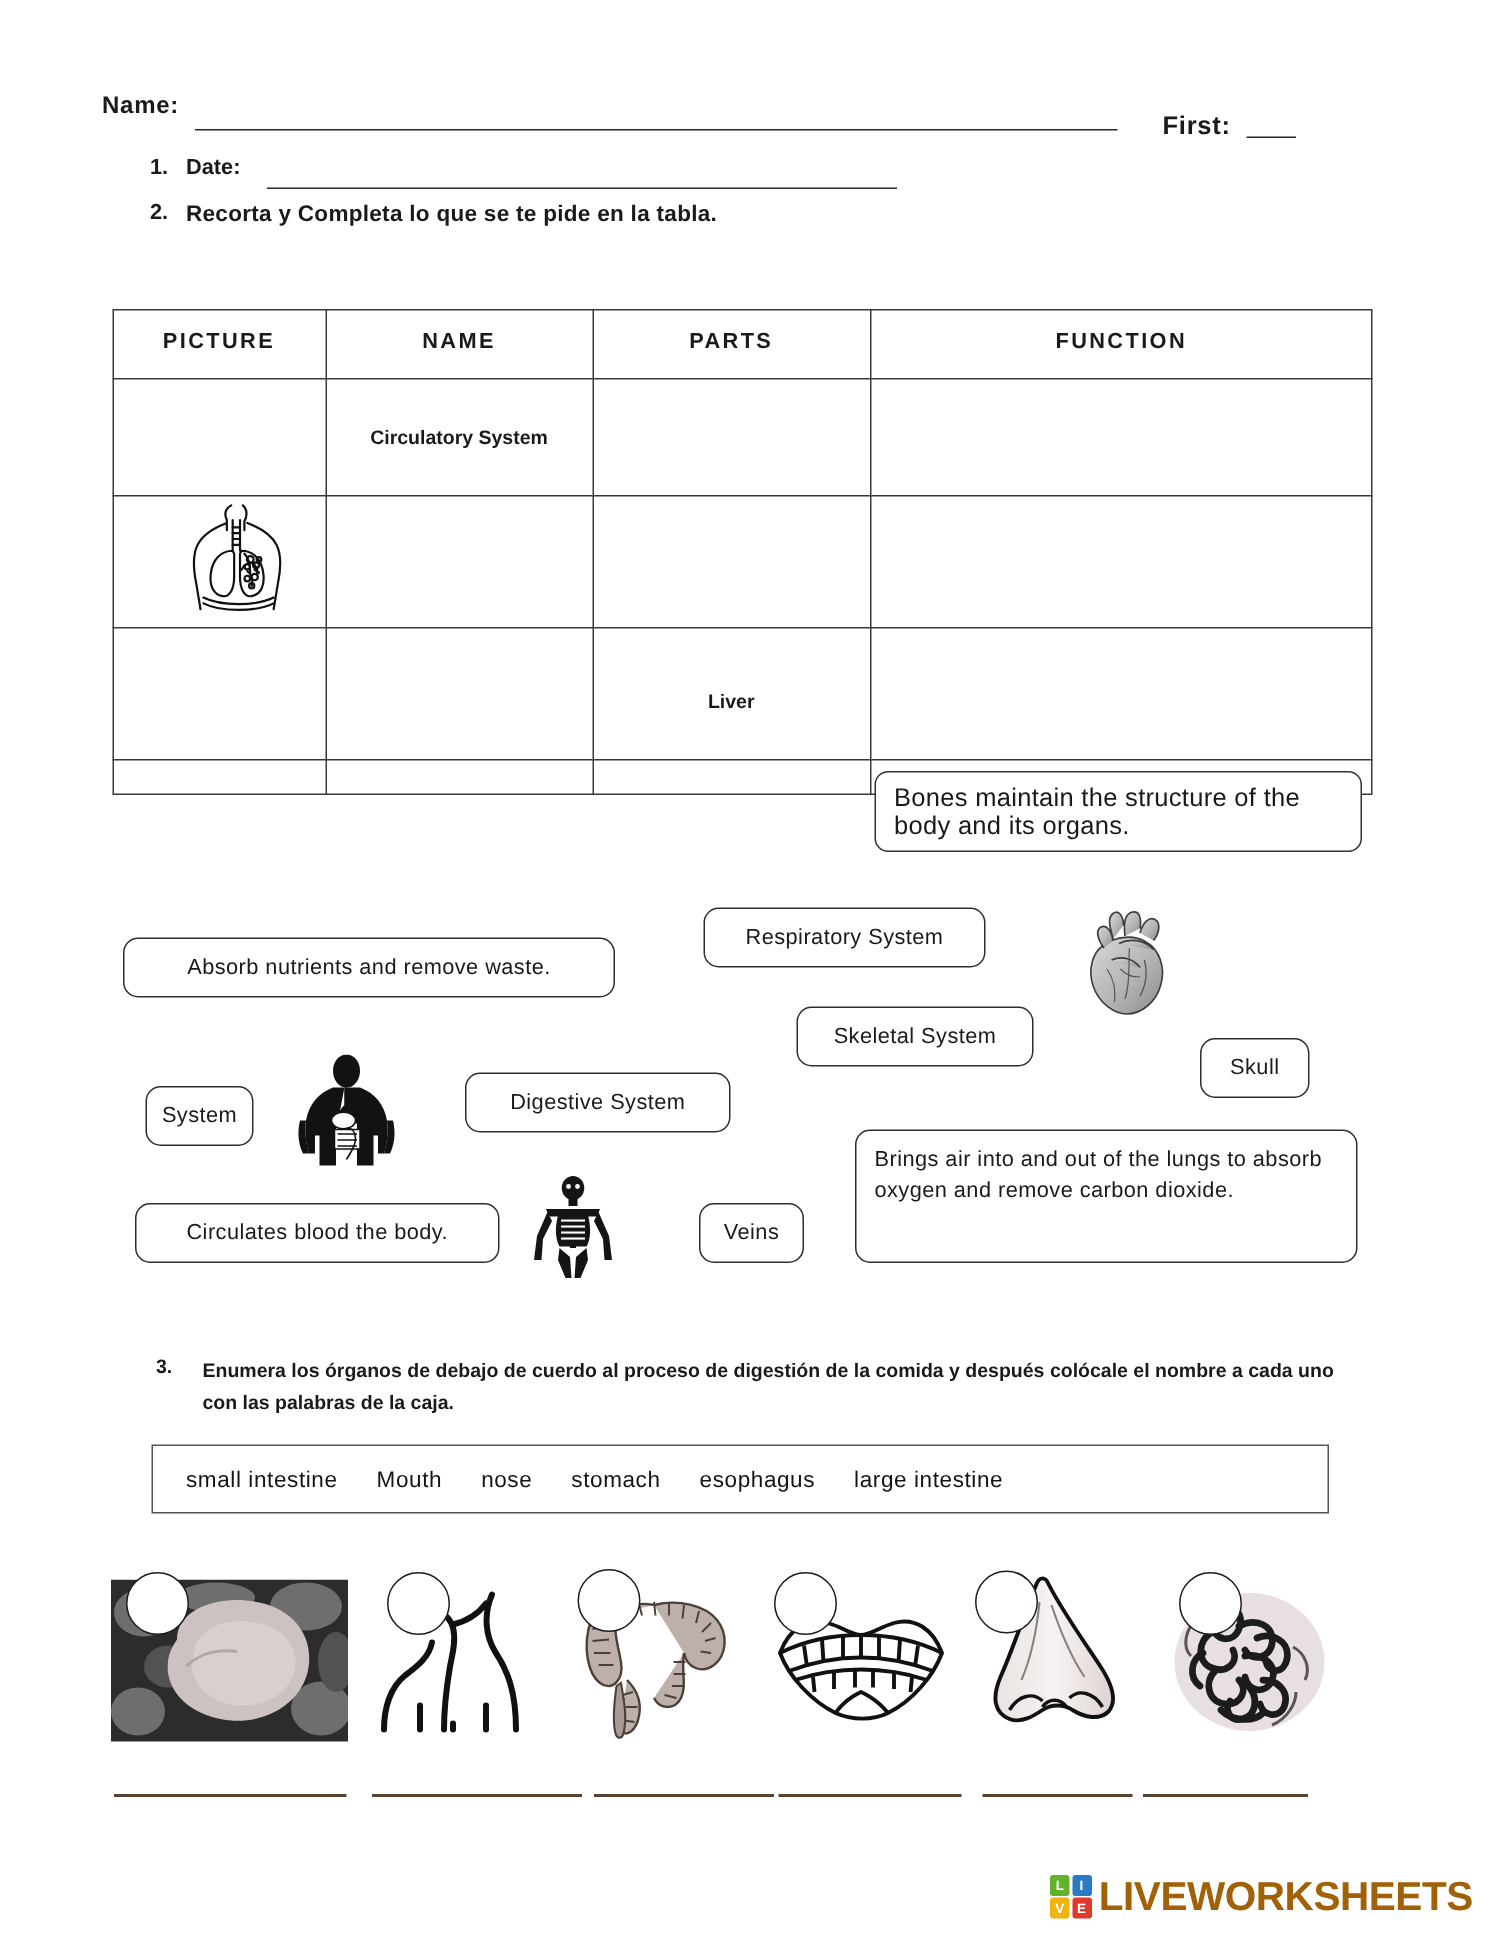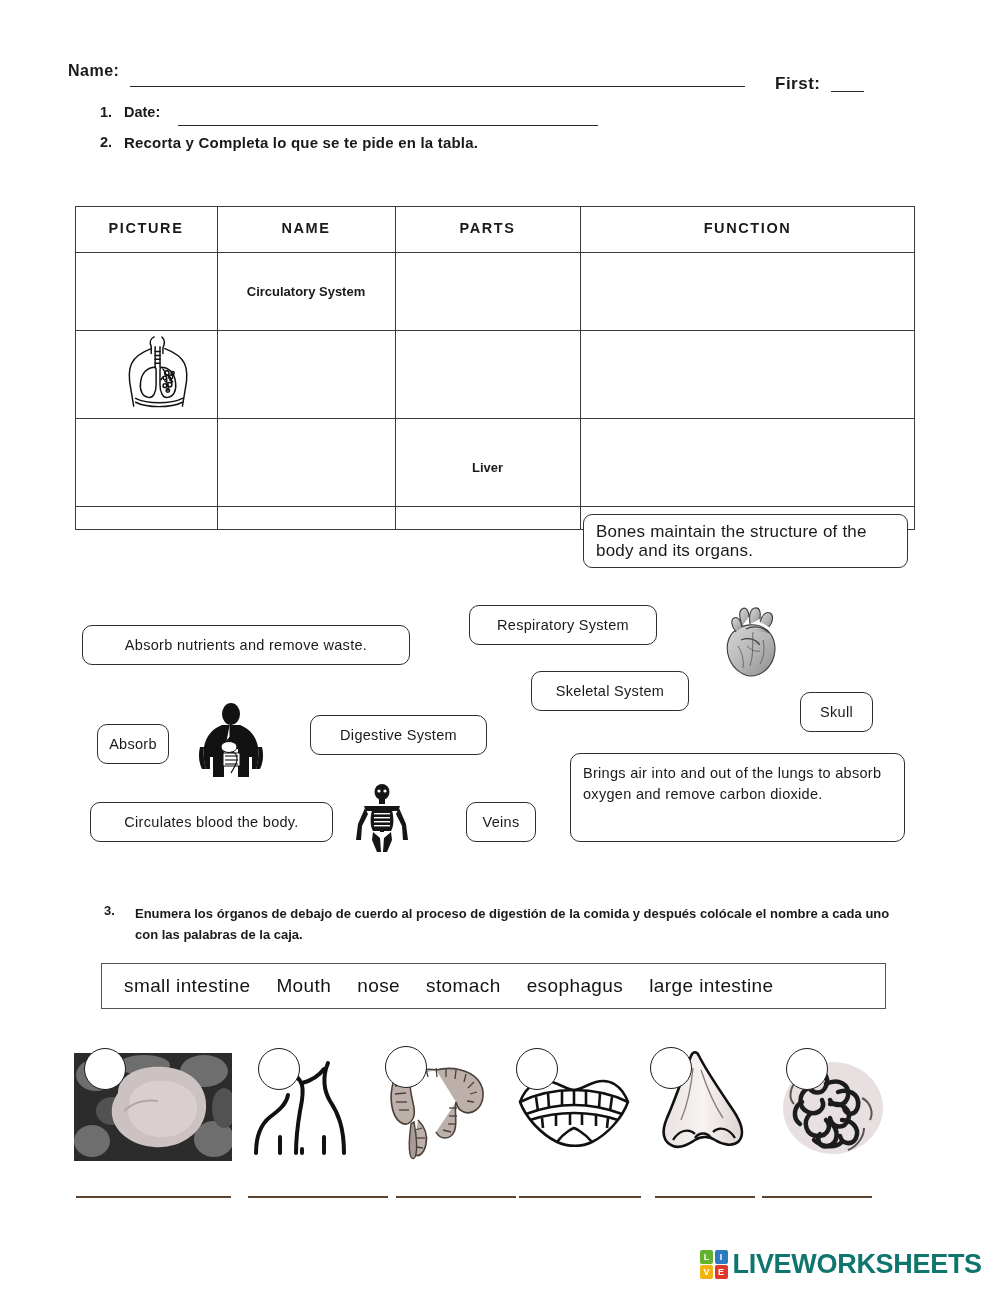--- a/index.html
+++ b/index.html
@@ -59,21 +59,21 @@
   .ill{position:absolute;}
 
   
   .q3-num{position:absolute;left:104px;top:903px;font-size:13px;font-weight:700;}
   .q3-txt{position:absolute;left:135px;top:903px;width:770px;font-size:13px;font-weight:700;line-height:21px;}
 
   .wordbank{
     position:absolute;left:101px;top:963px;width:785px;height:46px;
     border:1.4px solid #555;background:#fff;box-sizing:border-box;
     display:flex;align-items:center;gap:26px;padding:0 22px;
-    font-size:19px;letter-spacing:.4px;color:#141414;
+    font-size:15px;letter-spacing:.4px;color:#141414;
   }
 
   
   .organ{position:absolute;}
   .organ-circle{
     position:absolute;width:40px;height:40px;border-radius:50%;
     border:1.8px solid #1d1d1d;background:#fff;
   }
   .blankline{position:absolute;height:0;border-bottom:2px solid #5a4330;}
 
@@ -163,21 +163,21 @@
   <div class="cards">
 
     <div class="card" style="left:82px;top:625px;width:328px;height:40px;">Absorb nutrients and remove waste.</div>
 
     <div class="card" style="left:469px;top:605px;width:188px;height:40px;">Respiratory System</div>
 
     <div class="card" style="left:531px;top:671px;width:158px;height:40px;">Skeletal System</div>
 
     <div class="card" style="left:800px;top:692px;width:73px;height:40px;">Skull</div>
 
-    <div class="card" style="left:97px;top:724px;width:72px;height:40px;">Absorb</div>
+    <div class="card" style="left:97px;top:724px;width:72px;height:40px;">System</div>
 
     <div class="card" style="left:310px;top:715px;width:177px;height:40px;">Digestive System</div>
 
     <div class="card" style="left:90px;top:802px;width:243px;height:40px;">Circulates blood the body.</div>
 
     <div class="card" style="left:466px;top:802px;width:70px;height:40px;">Veins</div>
 
     <div class="card multiline" style="left:570px;top:753px;width:335px;height:89px;">Brings air into and out of the lungs to absorb oxygen and remove carbon dioxide.</div>
 
     <svg class="ill" style="left:716px;top:602px;width:72px;height:78px;" viewBox="0 0 72 78">
@@ -416,16 +416,16 @@
   <div class="blankline" style="left:655px;top:1196px;width:100px;"></div>
   <div class="blankline" style="left:762px;top:1196px;width:110px;"></div>
 
   <div class="lw">
     <div class="lw-tiles">
       <div class="lw-tile" style="background:#62b22e;">L</div>
       <div class="lw-tile" style="background:#2c7ac2;">I</div>
       <div class="lw-tile" style="background:#f0b310;">V</div>
       <div class="lw-tile" style="background:#e0392c;">E</div>
     </div>
-    <div class="lw-text" style="color:#0f766e;">LIVEWORKSHEETS</div>
+    <div class="lw-text" style="color:#a16207;">LIVEWORKSHEETS</div>
   </div>
 
 </div>
 
 </body></html>

